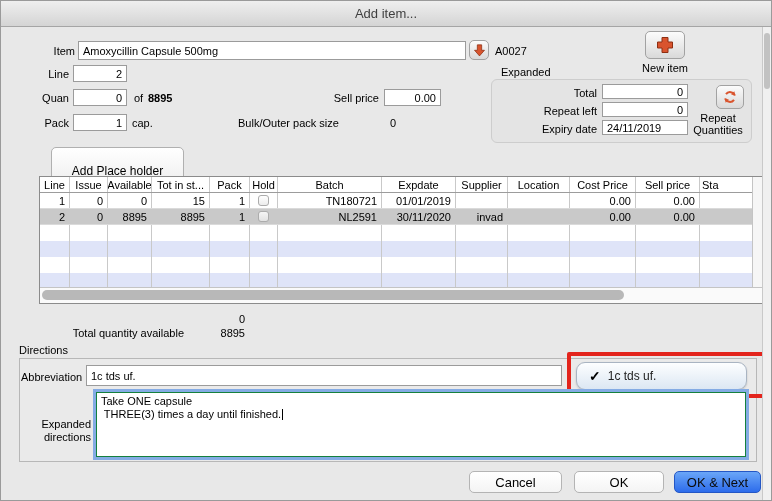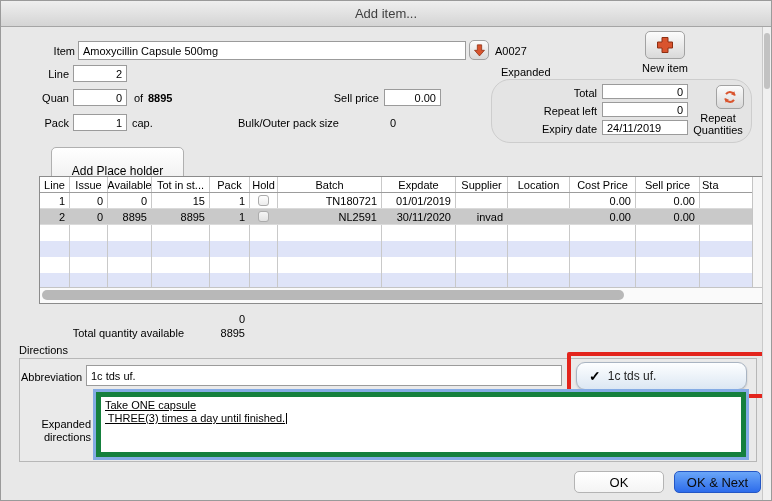--- a/index.html
+++ b/index.html
@@ -28,21 +28,21 @@
   .c12{flex:1;border-right:none}
   .cb{width:11px;height:11px;border:1px solid #acacac;border-radius:3px;background:linear-gradient(#ffffff,#ececec);}
   #vscroll{position:absolute;right:0;top:0;width:10px;height:112px;background:#f6f6f6;border-left:1px solid #c4c4c4;}
   #hscroll{position:absolute;left:0;bottom:0;width:722px;height:16px;background:#fafafa;border-top:1px solid #c4c4c4;}
   #hthumb{position:absolute;left:2px;top:2px;width:582px;height:10px;background:#b8b8b8;border-radius:5px;}
   
   .pill{position:absolute;left:575px;top:361px;width:171px;height:28px;border:1px solid #a9b4c2;border-radius:9px;background:linear-gradient(#fdfeff,#dce7f3);display:flex;align-items:center;padding-left:12px;box-shadow:0 1px 2px rgba(0,0,0,.18);}
   .pill .chk{font-size:14px;font-weight:bold;margin-right:7px;}
   .pill .ptxt{font-size:12px;color:#222;}
   .redbox{position:absolute;left:566px;top:351px;width:199px;height:46px;border:4px solid #e3241c;border-radius:2px;}
-  #exparea{position:absolute;left:95px;top:391px;width:650px;height:65px;background:#fff;border:5px solid #15803d;box-shadow:0 0 0 3px #84abe4;font-size:11px;line-height:13px;padding:2px 4px;white-space:pre;color:#000;text-decoration:underline;}
+  #exparea{position:absolute;left:95px;top:391px;width:650px;height:65px;background:#fff;border:1px solid #15803d;box-shadow:0 0 0 3px #84abe4;font-size:11px;line-height:13px;padding:2px 4px;white-space:pre;color:#000;}
   .caret{display:inline-block;width:1px;height:11px;background:#000;vertical-align:text-bottom;margin-left:1px;}
   
   .fbtn{position:absolute;top:470px;height:22px;font-size:13px;border-radius:5px;line-height:20px;}
   .plain{background:linear-gradient(#ffffff,#f4f4f4);border:1px solid #b4b4b4;color:#000;}
   .blue{background:linear-gradient(#6aa6f8,#2d6ceb);border:1px solid #2457c5;color:#0b0b0b;}
   
   #wsb{position:absolute;right:0;top:26px;width:9px;height:475px;background:#f0f0f0;border-left:1px solid #c9c9c9;}
   #wsbthumb{position:absolute;left:1px;top:6px;width:6px;height:56px;background:#c2c2c2;border-radius:3px;}
 </style>
 </head>
@@ -83,21 +83,21 @@
 
   <div class="lbl rlbl" style="left:30px;top:116px;width:38px;">Pack</div>
   <input class="field num" style="left: 72px; top: 113px; width: 54px; height: 17px;" value="1">
   <div class="lbl" style="left:131px;top:116px;">cap.</div>
   <div class="lbl" style="left:237px;top:116px;">Bulk/Outer pack size</div>
   <div class="lbl" style="left:389px;top:116px;">0</div>
 
   <button class="btn" style="left:50px;top:146px;width:133px;height:21px;">Add Place holder</button>
 
   <div class="lbl" style="left:500px;top:65px;">Expanded</div>
-  <div class="groupbox" style="left:490px;top:78px;width:261px;height:64px;border-radius:19px;">
+  <div class="groupbox" style="left:490px;top:78px;width:261px;height:64px;">
     <div class="lbl rlbl" style="left:0;top:7px;width:105px;">Total</div>
     <input class="field num" style="left: 110px; top: 4px; width: 86px; height: 15px;" value="0">
     <div class="lbl rlbl" style="left:0;top:25px;width:105px;">Repeat left</div>
     <input class="field num" style="left: 110px; top: 22px; width: 86px; height: 15px;" value="0">
     <div class="lbl rlbl" style="left:0;top:43px;width:105px;">Expiry date</div>
     <input class="field" style="left: 110px; top: 40px; width: 86px; height: 15px;" value="24/11/2019">
     <button class="iconbtn" style="left:224px;top:5px;width:28px;height:24px;">
       <svg width="16" height="16" viewBox="0 0 16 16">
         <path d="M3.2 9.5A5 5 0 0 0 12 10.8" fill="none" stroke="#d9542e" stroke-width="2"></path>
         <path d="M12.8 6.5A5 5 0 0 0 4 5.2" fill="none" stroke="#d9542e" stroke-width="2"></path>
@@ -241,20 +241,21 @@
   <div class="pill">
     <span class="chk">✓</span>
     <span class="ptxt">1c tds uf.</span>
   </div>
   <div class="redbox"></div>
 
   <div class="lbl rlbl" style="left:28px;top:393px;width:62px;line-height:12.5px;margin-top:24px;"><span>Expanded</span><br><span>directions</span></div>
 
   <div id="exparea"><span>Take ONE capsule</span><br><span> THREE(3) times a day until finished.</span><span class="caret"></span></div>
 
+  <button class="fbtn plain" style="left:468px;width:93px;">Cancel</button>
   <button class="fbtn plain" style="left:573px;width:90px;">OK</button>
   <button class="fbtn blue" style="left:673px;width:87px;">OK &amp; Next</button>
 
   <div id="wsb">
     <div id="wsbthumb"></div>
   </div>
 
 </div>
 
 </body></html>

